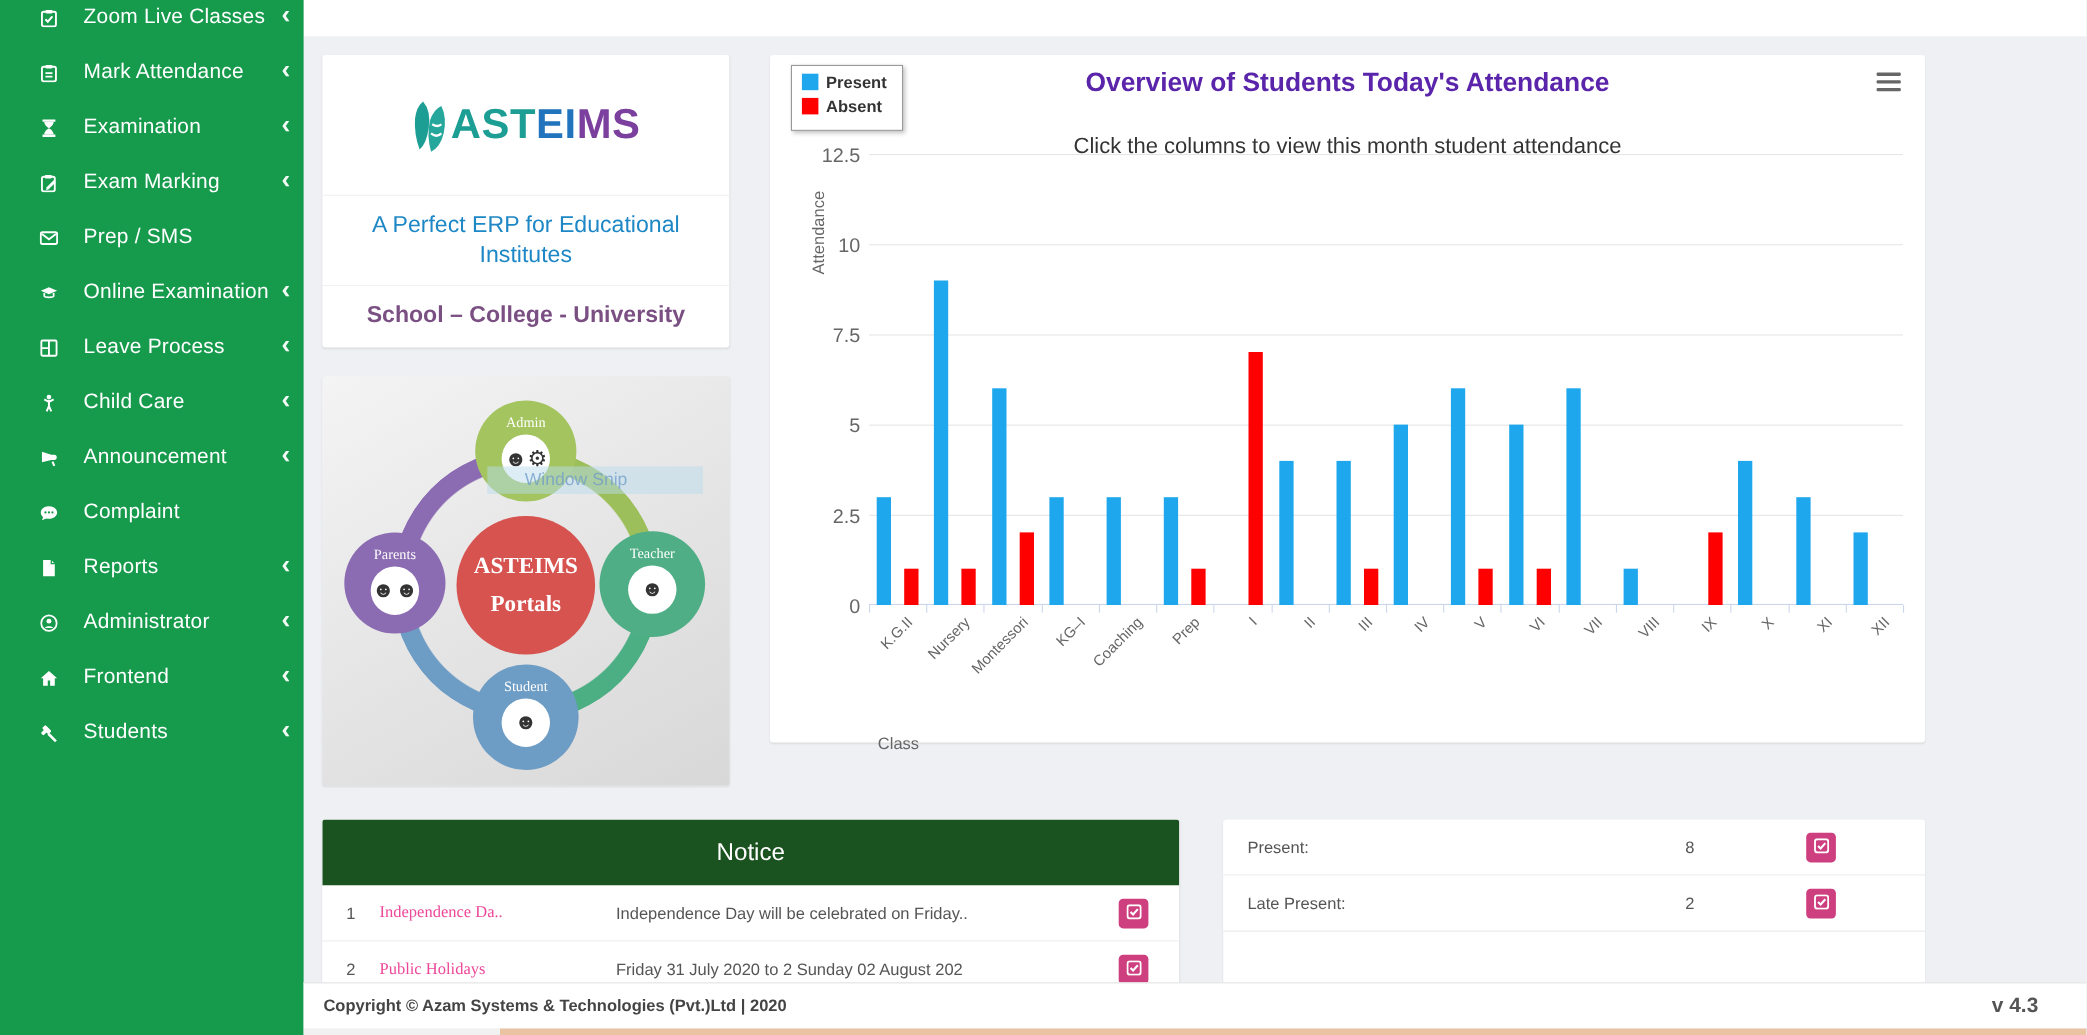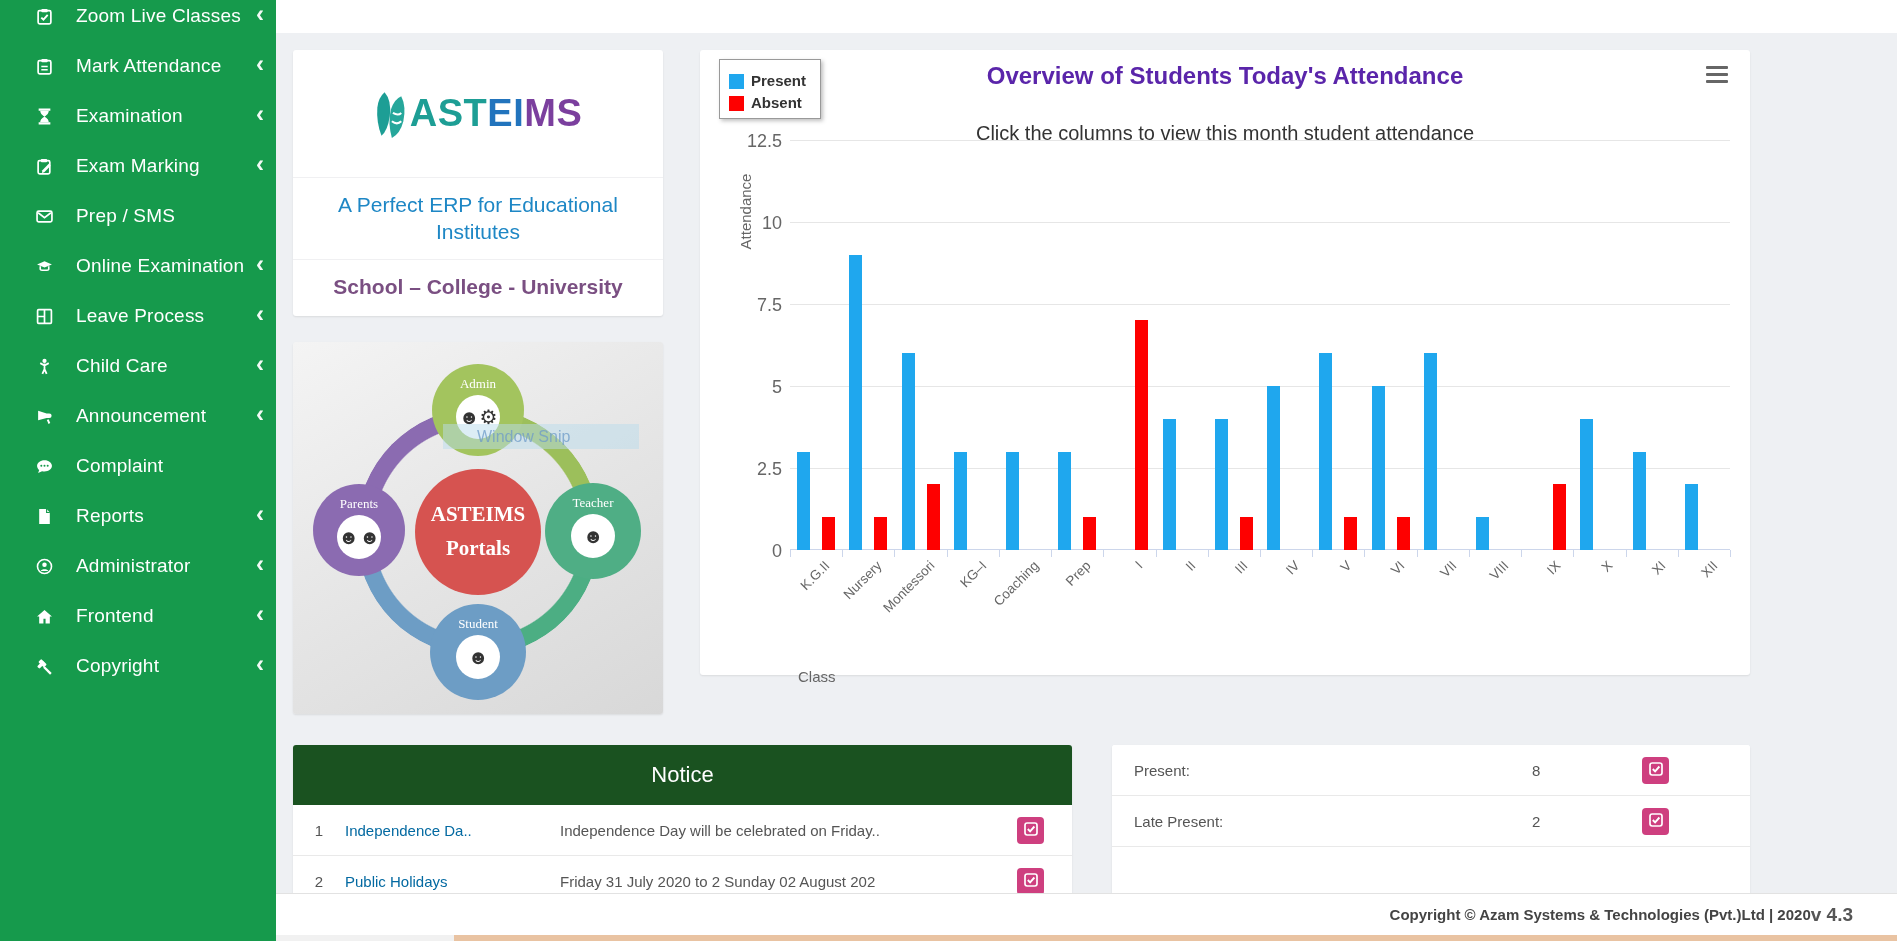--- a/index.html
+++ b/index.html
@@ -47,21 +47,21 @@
   .watermark { position:absolute; left:150px; top:82px; width:196px; height:25px; background:rgba(186,219,236,.5);
                color:rgba(110,155,200,.75); font-size:16px; display:flex; align-items:center; padding-left:34px; }
 
   
   .chart-card { left:700px; top:50px; width:1050px; height:625px; }
   .chart-title { position:absolute; left:0; right:0; top:12px; text-align:center; color:#5a25aa;
                  font-size:24px; font-weight:bold; }
   .chart-subtitle { position:absolute; left:0; right:0; top:48px; text-align:center; color:#333; font-size:20px;margin-top:24px; }
   .legend { position:absolute; left:19px; top:9px; background:#fff; border:1px solid #999;
             box-shadow:2px 2px 4px rgba(0,0,0,.25); padding:7px 14px 7px 9px; z-index:2; }
-  .legend-item { display:flex; align-items:flex-end; height:22px; }
+  .legend-item { display:flex; align-items:flex-start; height:22px; }
   .legend-swatch { width:15px; height:15px; margin-right:7px; }
   .legend-label { font-size:15px; font-weight:bold; color:#333; }
   .hamburger { position:absolute; right:22px; top:16px; width:22px; height:17px; display:flex;
                flex-direction:column; justify-content:space-between; cursor:pointer; }
   .hamburger span { display:block; height:3.4px; background:#666; border-radius:1px; }
   .plot { position:absolute; left:90px; top:90px; width:940px; height:410px; }
   .gridline { position:absolute; left:0; width:940px; height:1px; background:#e6e6e6; }
   .axisline { position:absolute; left:0; bottom:0; width:940px; height:1px; background:#ccd6eb; }
   .ytick-label { position:absolute; left:-58px; width:50px; text-align:right; font-size:18px; color:#666; }
   .xtick { position:absolute; bottom:-7px; width:1px; height:7px; background:#ccd6eb; }
@@ -71,36 +71,36 @@
   .y-title { position:absolute; left:-145px; top:63px; width:200px; text-align:center; color:#666;
              font-size:15px; transform:rotate(-90deg); }
   .x-title { position:absolute; left:98px; top:618px; color:#666; font-size:15px; }
 
   
   .notice-card { left:293px; top:745px; width:779px; height:162px; overflow:hidden; }
   .notice-header { height:60px; background:#1a5220; display:flex; align-items:center; justify-content:center; }
   .notice-title { color:#fff; font-size:22px; }
   .n-row { height:51px; display:flex; align-items:center; border-bottom:1px solid #e9e9e9; background:#fff; }
   .n-num { width:52px; text-align:center; color:#555; font-size:15px; }
-  .n-title { width:215px; color:#0369a1; font-size:15px; }
+  .n-title { width:215px; color:#ec4899; font-size:15px;font-family:Liberation Serif, serif; }
   .n-desc { flex:1; color:#555; font-size:15px; }
   .pink-btn { width:27px; height:27px; border-radius:4px; background:#ce3f7f; border:none; cursor:pointer;
               display:flex; align-items:center; justify-content:center; margin-right:28px; }
   .pink-btn svg { width:14px; height:14px; }
 
   .teachers-card { left:1112px; top:745px; width:638px; height:162px; overflow:hidden; }
   .teachers-header { height:60px; display:flex; align-items:center; justify-content:center; border-bottom:1px solid #ececec; }
   .teachers-title { color:#333; font-size:22px; }
   .t-row { height:51px; display:flex; align-items:center; border-bottom:1px solid #e9e9e9; background:#fff; }
   .t-label { width:420px; padding-left:22px; color:#555; font-size:15px; }
   .t-value { width:110px; color:#555; font-size:15px; }
 
   
   .footer { position:absolute; left:276px; top:893px; right:0; height:42px; background:#fff;
-            border-top:1px solid #e2e2e2; display:flex; align-items:center; z-index:5;text-align:right; }
+            border-top:1px solid #e2e2e2; display:flex; align-items:center; z-index:5; }
   .footer-copy { margin-left:18px; color:#444; font-size:15px; font-weight:bold; flex:1; }
   .footer-ver { margin-right:44px; color:#555; font-size:19px; font-weight:bold; }
   .hstrip { position:absolute; left:276px; top:935px; right:0; height:6px; z-index:6;
             background:linear-gradient(to right,#f1f1f1 0 11%,#e9c3a2 11% 100%); }
 </style>
 </head>
 <body>
 
 <div class="screen">
 
@@ -242,21 +242,21 @@
           <span class="sb-chev">‹</span>
         </div>
         <div class="sb-item">
           <span class="sb-ico">
             <svg viewBox="0 0 16 16">
               <rect x="4.2" y="1.2" width="4" height="7.5" rx="1" transform="rotate(-45 6.2 5)" fill="#fff"></rect>
               <path d="M7.5 8.5L14 15" stroke="#fff" stroke-width="2.2"></path>
               <rect x="1" y="4.8" width="7.5" height="3.2" rx="1" transform="rotate(-45 4.7 6.4)" fill="#fff"></rect>
             </svg>
           </span>
-          <span class="sb-label">Copyright</span>
+          <span class="sb-label">Students</span>
           <span class="sb-chev">‹</span>
         </div>
       </nav>
   </aside>
 
   <section class="card logo-card">
     <div class="logo-row">
       <div class="logo-mark">
         <svg viewBox="0 0 40 50">
           <path d="M10 4 Q17 12 15 27 Q13 41 7 46 Q2 33 3 19 Q4 9 10 4" fill="#1d9e95"></path>

